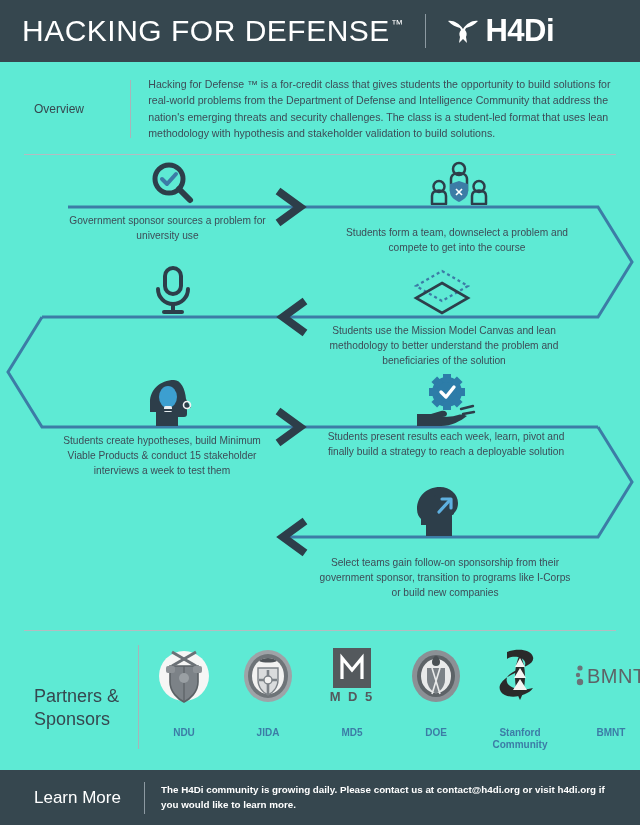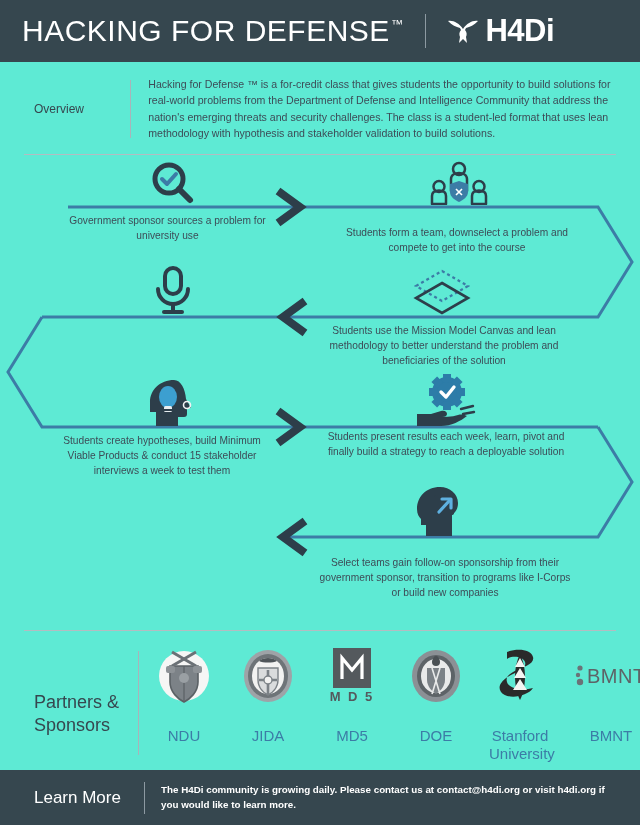--- a/index.html
+++ b/index.html
@@ -60,21 +60,21 @@
   }
   .partners-label{
     width:96px;flex:none;font-size:18px;color:#36474f;line-height:1.3;padding-left:10px;
     padding-top:22px;
   }
   .partners-rule{width:1px;background:#a9b3b9;height:104px;margin:0 14px 0 8px;flex:none;}
   .partner-list{display:flex;align-items:flex-start;gap:22px;padding-top:4px;}
   .partner{width:62px;text-align:center;}
   .partner-logo{height:58px;display:flex;align-items:center;justify-content:center;}
   .partner-name{
-    margin-top:22px;font-size:15px;font-weight:400;color:#3c7ca6;line-height:1.25;
+    margin-top:22px;font-size:10px;font-weight:700;color:#3c7ca6;line-height:1.25;
   }
 
   
   .footer{
     position:absolute;left:0;bottom:0;width:640px;height:55px;background:#36474f;
     display:flex;align-items:center;padding:6px 24px;box-sizing:border-box;
   }
   .footer-label{color:#ffffff;font-size:17px;width:106px;flex:none;padding-left:10px;}
   .footer-rule{width:1px;height:32px;background:#8d9aa2;margin:0 16px 0 4px;flex:none;}
   .footer-text{color:#ffffff;font-size:9.8px;font-weight:700;line-height:1.5;}
@@ -285,21 +285,21 @@
       </div>
 
       <div class="partner">
         <div class="partner-logo">
           <svg width="46" height="56" viewBox="0 0 46 56">
             <path d="M10 4 c10-4 24-3 26 5 c2 7-10 10-16 13 c-6 3-12 6-10 12 c2 7 16 9 26 6 c-6 9-26 12-32 4 c-5-7 4-14 12-18 c6-3 14-6 12-12 c-2-5-12-7-18-3 z" fill="#2a2a2a"></path>
             <path d="M23 6 c3 6 5 14 5 22 c0 10-2 18-5 24 c-3-6-5-14-5-24 c0-8 2-16 5-22 z" fill="#2a2a2a"></path>
             <path d="M23 10 l5 9 h-10 z M23 20 l6 10 h-12 z M23 31 l7 11 h-14 z" fill="#f4f4f2"></path>
           </svg>
         </div>
-        <div class="partner-name">Stanford University</div>
+        <div class="partner-name">Stanford Community</div>
       </div>
 
       <div class="partner" style="width:76px;">
         <div class="partner-logo">
           <svg width="76" height="40" viewBox="0 0 76 40">
             <circle cx="7" cy="12" r="2.6" fill="#6b7277"></circle>
             <circle cx="5" cy="19" r="2.2" fill="#6b7277"></circle>
             <circle cx="7" cy="26" r="3.2" fill="#6b7277"></circle>
             <text x="14" y="27" font-family="Liberation Sans, sans-serif" font-size="20" fill="#5d6367" letter-spacing="0.5">BMNT</text>
           </svg>

